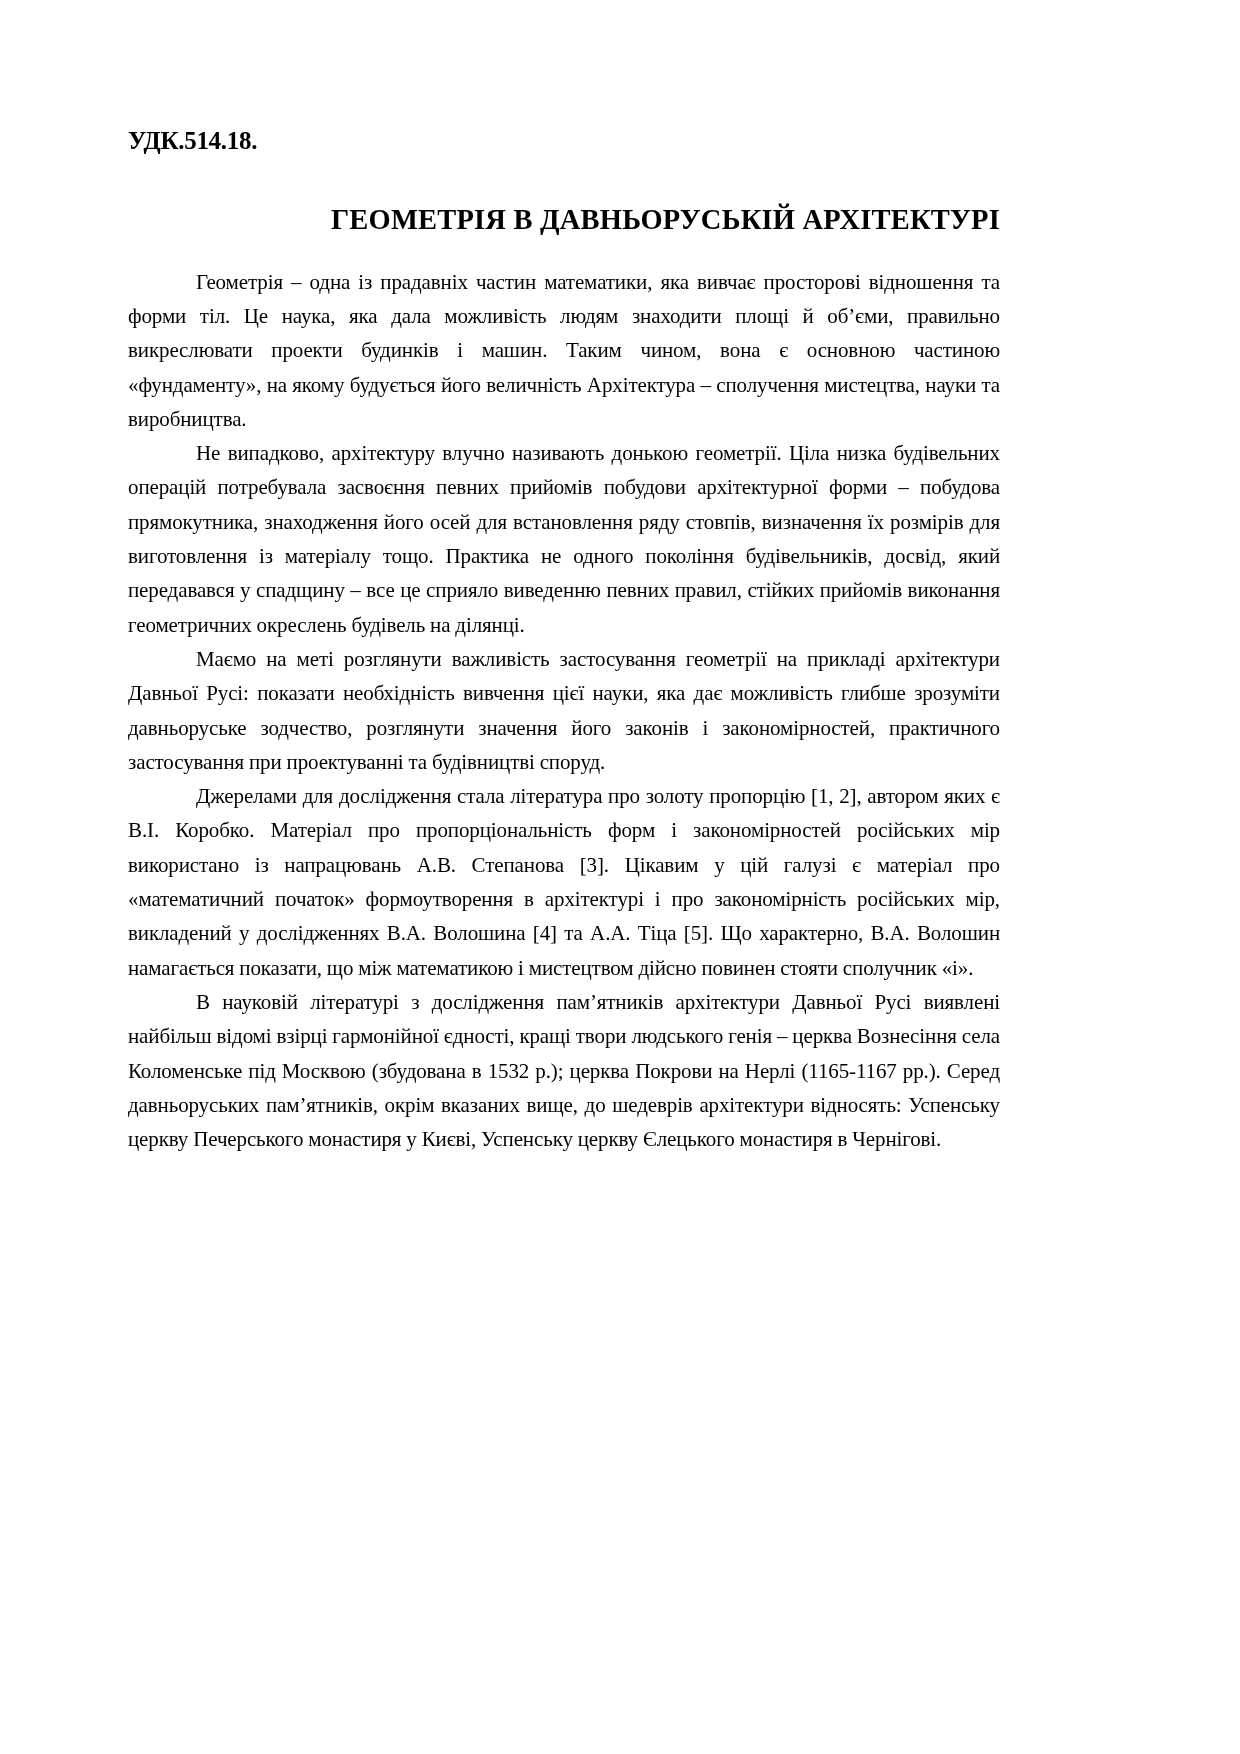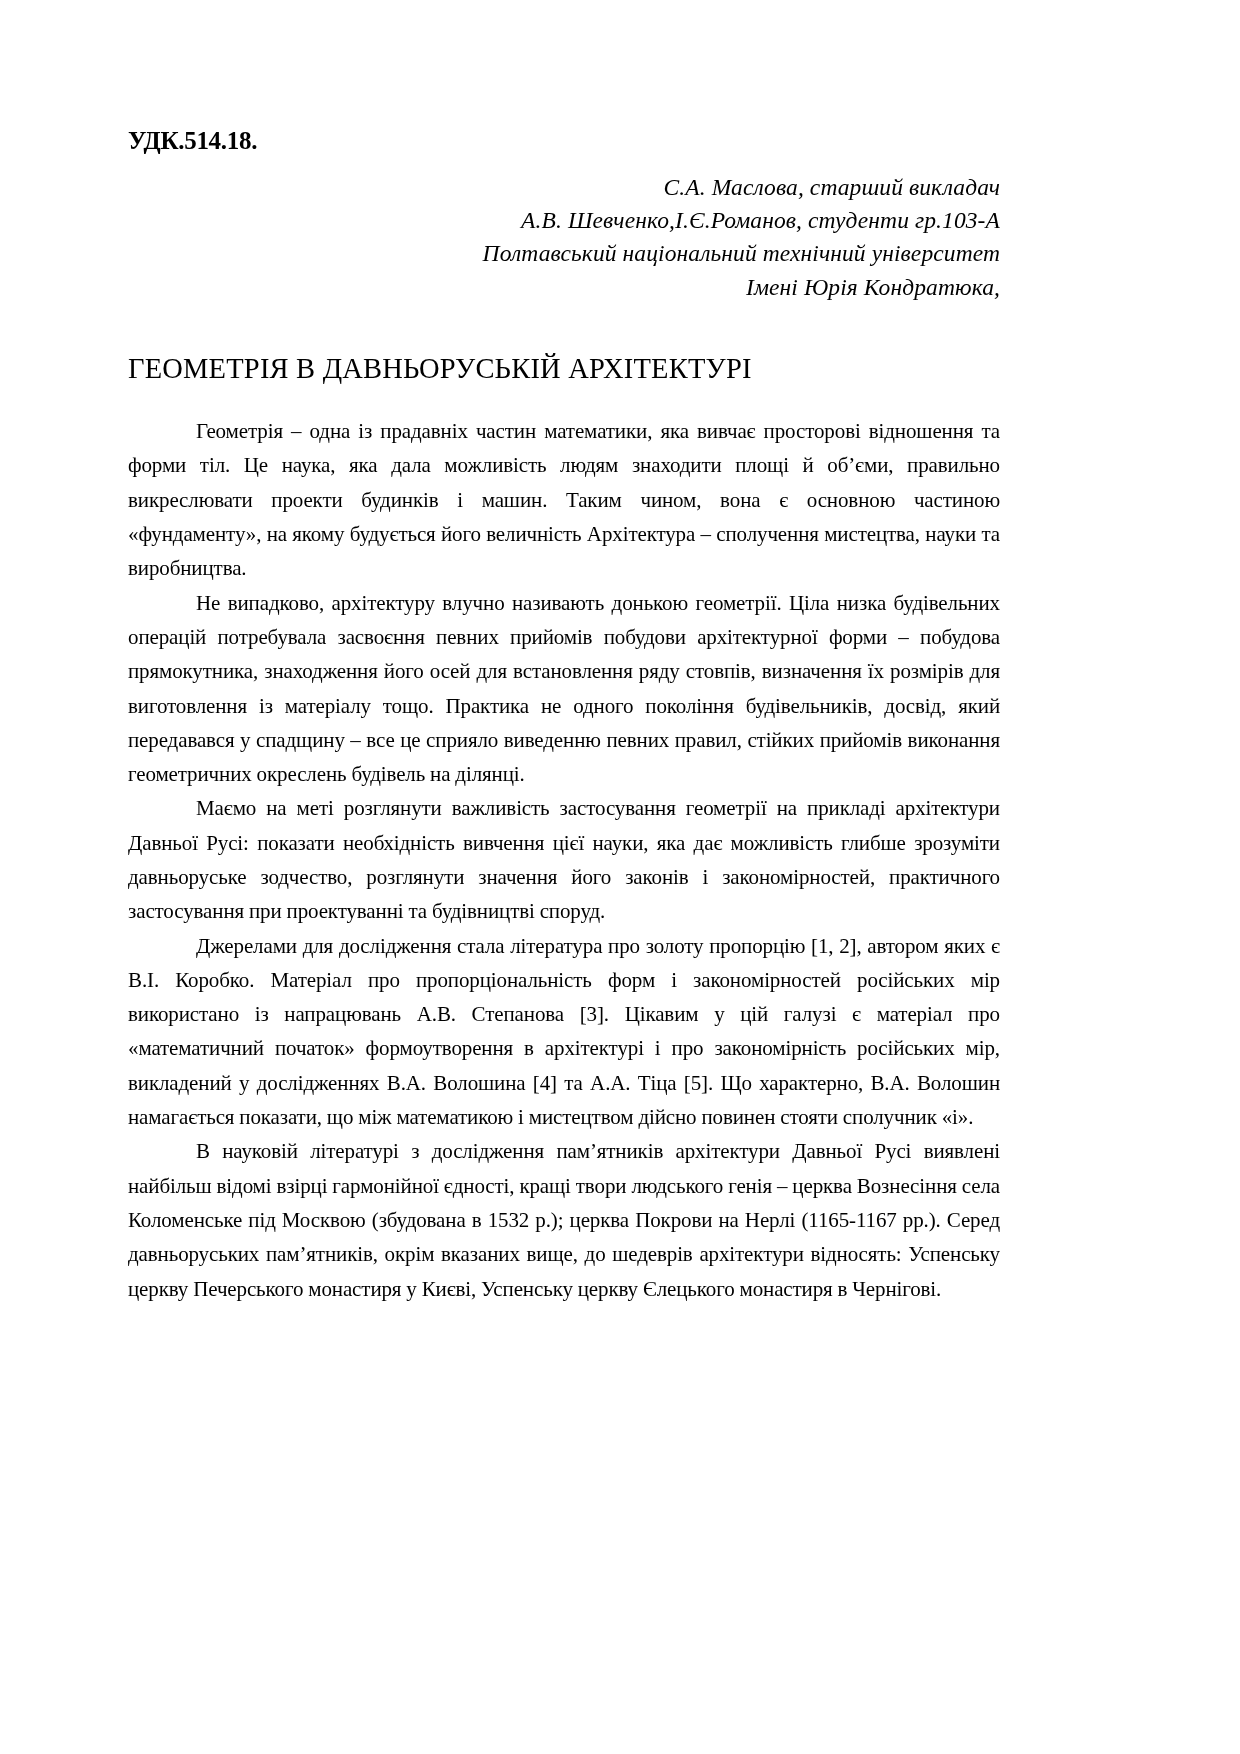--- a/index.html
+++ b/index.html
@@ -53,22 +53,22 @@
     margin: 0 0 8px 0;
     letter-spacing: 0.1px;
   }
   .authors .aline {
     display: block;
     white-space: nowrap;
   }
 
   
   .doc-title {
-    text-align: left;
-    font-weight: normal;
+    text-align: right;
+    font-weight: bold;
     font-size: 28.5px;
     letter-spacing: 0.2px;
     line-height: 1.2;
     margin: 48px 0 28px 0;
     white-space: nowrap;
   }
 
   
   .body-text {
     font-size: 21px;
@@ -88,26 +88,20 @@
   }
 </style>
 </head>
 <body>
 
 <div class="page">
   <div class="content">
 
     <div class="udc">УДК.514.18.</div>
 
-    <div class="authors">
-      <span class="aline">С.А. Маслова, старший викладач</span>
-      <span class="aline">А.В. Шевченко,І.Є.Романов, студенти гр.103-А</span>
-      <span class="aline">Полтавський національний технічний університет</span>
-      <span class="aline">Імені Юрія Кондратюка,</span>
-    </div>
 
     <h1 class="doc-title">ГЕОМЕТРІЯ В ДАВНЬОРУСЬКІЙ АРХІТЕКТУРІ</h1>
 
     <div class="body-text">
       <p>Геометрія – одна із прадавніх частин математики, яка вивчає просторові відношення та форми тіл. Це наука, яка дала можливість людям знаходити площі й об’єми, правильно викреслювати проекти будинків і машин. Таким чином, вона є основною частиною «фундаменту», на якому будується його величність Архітектура – сполучення мистецтва, науки та виробництва.</p>
       <p>Не випадково, архітектуру влучно називають донькою геометрії. Ціла низка будівельних операцій потребувала засвоєння певних прийомів побудови архітектурної форми – побудова прямокутника, знаходження його осей для встановлення ряду стовпів, визначення їх розмірів для виготовлення із матеріалу тощо. Практика не одного покоління будівельників, досвід, який передавався у спадщину – все це сприяло виведенню певних правил, стійких прийомів виконання геометричних окреслень будівель на ділянці.</p>
       <p>Маємо на меті розглянути важливість застосування геометрії на прикладі архітектури Давньої Русі: показати необхідність вивчення цієї науки, яка дає можливість глибше зрозуміти давньоруське зодчество, розглянути значення його законів і закономірностей, практичного застосування при проектуванні та будівництві споруд.</p>
       <p>Джерелами для дослідження стала література про золоту пропорцію [1, 2], автором яких є  В.І. Коробко. Матеріал про пропорціональність форм і закономірностей російських мір використано із напрацювань А.В. Степанова [3]. Цікавим у цій галузі є матеріал про «математичний початок» формоутворення в архітектурі і про закономірність російських мір, викладений у дослідженнях В.А. Волошина [4] та А.А. Тіца [5]. Що характерно, В.А. Волошин намагається показати, що між математикою і мистецтвом дійсно повинен стояти сполучник «і».</p>
       <p>В науковій літературі з дослідження пам’ятників архітектури Давньої Русі виявлені найбільш відомі взірці гармонійної єдності, кращі твори людського генія – церква Вознесіння села Коломенське під Москвою (збудована в 1532 р.); церква Покрови на Нерлі (1165-1167 рр.). Серед давньоруських пам’ятників, окрім вказаних вище, до шедеврів архітектури відносять: Успенську церкву Печерського монастиря у Києві, Успенську церкву Єлецького монастиря в Чернігові.</p>
     </div>

